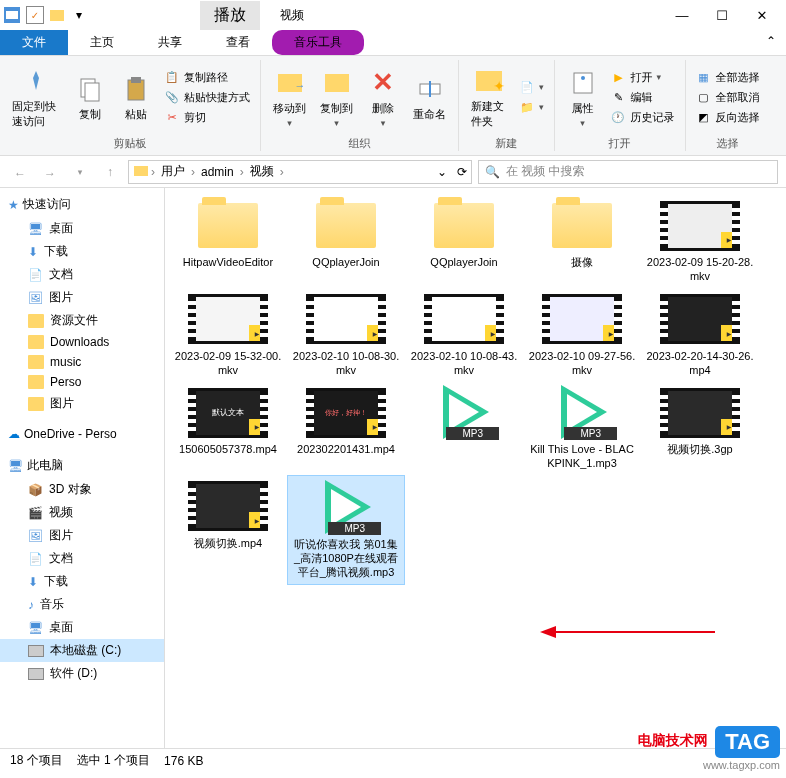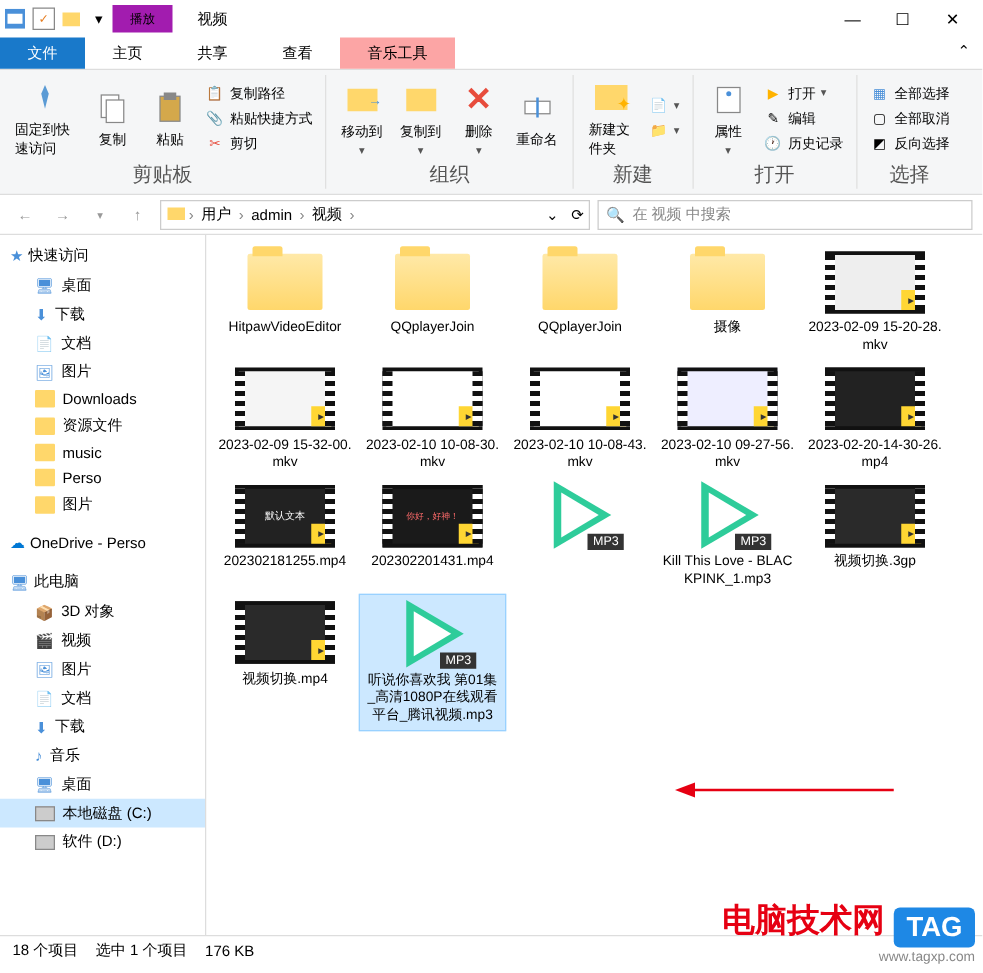--- a/index.html
+++ b/index.html
@@ -1,32 +1,32 @@
 <!DOCTYPE html>
 <html><head>
 <meta charset="utf-8">
 <style>
 * { margin: 0; padding: 0; box-sizing: border-box; font-family: "Microsoft YaHei", sans-serif; }
 body { width: 786px; height: 778px; background: #fff; font-size: 12px; overflow: hidden; }
 .titlebar { height: 30px; display: flex; align-items: center; padding: 0 4px; }
 .titlebar .app-icon { width: 16px; height: 16px; margin-right: 4px; }
 .titlebar .qat-icon { width: 18px; height: 18px; margin: 0 2px; display: flex; align-items: center; justify-content: center; }
-.titlebar .title-tab { background: #a21caf; padding: 4px 14px; font-size: 10px; }
+.titlebar .title-tab { background: #e5e5e5; padding: 4px 14px; font-size: 16px; margin-left: 110px; }
 .titlebar .title-text { margin-left: 20px; font-size: 12px; }
 .window-controls { margin-left: auto; display: flex; }
 .window-controls div { width: 40px; height: 28px; display: flex; align-items: center; justify-content: center; font-size: 13px; }
 .tabs { height: 26px; display: flex; border-bottom: 1px solid #ddd; }
 .tab { padding: 4px 22px; font-size: 12px; }
 .tab.file { background: #1979ca; color: #fff; }
-.tab.music { background: #fca5a5; }
+.tab.music { background: #a21caf; border-radius: 10px; }
 .ribbon { height: 100px; background: #f5f6f7; display: flex; padding: 4px 0; border-bottom: 1px solid #ddd; }
 .ribbon-group { display: flex; flex-direction: column; align-items: center; padding: 0 8px; border-right: 1px solid #e0e0e0; }
 .ribbon-group:last-child { border-right: none; }
 .ribbon-group .group-content { flex: 1; display: flex; align-items: center; gap: 6px; }
-.ribbon-group .group-label { font-size: 16px; color: #555; margin-top: 2px; font-family: Liberation Mono, monospace; }
+.ribbon-group .group-label { font-size: 11px; color: #555; margin-top: 2px; font-family: Liberation Mono, monospace; }
 .ribbon-btn { display: flex; flex-direction: column; align-items: center; gap: 2px; padding: 2px 4px; font-size: 11px; }
 .ribbon-btn.large .icon { width: 32px; height: 32px; }
 .ribbon-small-list { display: flex; flex-direction: column; gap: 2px; }
 .ribbon-small-item { display: flex; align-items: center; gap: 4px; font-size: 11px; padding: 1px 2px; }
 .ribbon-small-item .icon { width: 16px; height: 16px; }
 .addressbar { height: 32px; display: flex; align-items: center; padding: 2px 8px; gap: 6px; border-bottom: 1px solid #ddd; }
 .nav-arrow { width: 24px; height: 24px; display: flex; align-items: center; justify-content: center; color: #999; }
 .breadcrumb-box { flex: 1; border: 1px solid #ccc; height: 24px; display: flex; align-items: center; padding: 0 4px; gap: 2px; }
 .breadcrumb-box .crumb { padding: 0 4px; }
 .breadcrumb-box .sep { color: #888; }
@@ -45,27 +45,27 @@
 .folder-thumb { width: 60px; height: 45px; background: linear-gradient(#ffe9a8, #ffd76b); border-radius: 2px; position: relative; }
 .folder-thumb::before { content: ''; position: absolute; top: -6px; left: 4px; width: 24px; height: 8px; background: #ffd76b; border-radius: 2px 2px 0 0; }
 .video-thumb { width: 80px; height: 50px; background: #333; border: 3px solid #111; position: relative; display: flex; align-items: center; justify-content: center; }
 .video-thumb::before, .video-thumb::after { content: ''; position: absolute; top: 0; bottom: 0; width: 8px; background: repeating-linear-gradient(#111 0, #111 4px, #fff 4px, #fff 8px); }
 .video-thumb::before { left: -3px; }
 .video-thumb::after { right: -3px; }
 .video-thumb .badge { position: absolute; bottom: 0; right: 0; width: 16px; height: 16px; background: #ffd633; color: #333; font-size: 6px; display: flex; align-items: center; justify-content: center; }
 .mp3-thumb { width: 70px; height: 55px; position: relative; }
 .mp3-thumb .tri { width: 0; height: 0; border-left: 46px solid #2ecc9a; border-top: 27px solid transparent; border-bottom: 27px solid transparent; position: absolute; left: 14px; top: 0; }
 .mp3-thumb .tri::after { content: ''; position: absolute; left: -40px; top: -18px; width: 0; height: 0; border-left: 30px solid #fff; border-top: 18px solid transparent; border-bottom: 18px solid transparent; }
-.mp3-thumb .lbl { position: absolute; bottom: 0; right: 0; background: #333; color: #fff; font-size: 10px; padding: 1px 4px; }
+.mp3-thumb .lbl { position: absolute; bottom: 0; right: 0; background: #333; color: #fff; font-size: 10px; padding: 1px 16px; }
 .html-thumb { width: 50px; height: 50px; border-radius: 50%; background: conic-gradient(#ff6b9d 0 72deg, #ffd93d 72deg 144deg, #6bcf7f 144deg 216deg, #4facfe 216deg 288deg, #a78bfa 288deg 360deg); }
 .file-item .name { line-height: 1.3; word-break: break-all; max-width: 110px; }
 .statusbar { height: 24px; border-top: 1px solid #ddd; display: flex; align-items: center; padding: 0 10px; gap: 14px; font-size: 12px; }
 .arrow-annot { position: absolute; left: 540px; top: 624px; pointer-events: none; }
 .watermark { position: absolute; bottom: 6px; right: 6px; text-align: right; }
-.watermark .wm1 { color: #e60012; font-size: 26px; font-weight: bold; }
+.watermark .wm1 { color: #e60012; font-size: 14px; font-weight: bold; }
 .watermark .wm2 { color: #888; font-size: 11px; }
 .watermark .tag { display: inline-block; background: #1e88e5; color: #fff; font-weight: bold; font-size: 22px; padding: 3px 10px; border-radius: 5px; vertical-align: middle; margin-left: 4px; }
 .icon { display: inline-flex; align-items: center; justify-content: center; }
 .chevron { font-size: 9px; color: #555; }
 </style>
 </head>
 <body>
 
 <div class="titlebar">
   <div class="app-icon">
@@ -298,25 +298,25 @@
     <div class="item">
         <span style="color:#4a90d9;">📄</span>
         <span>文档</span>
       </div>
     <div class="item">
         <span style="color:#4a90d9;">🖼</span>
         <span>图片</span>
       </div>
     <div class="item">
         <div class="folder-icon"></div>
+        <span>资源文件</span>
+      </div>
+    <div class="item">
+        <div class="folder-icon"></div>
         <span>Downloads</span>
-      </div>
-    <div class="item">
-        <div class="folder-icon"></div>
-        <span>资源文件</span>
       </div>
     <div class="item">
         <div class="folder-icon"></div>
         <span>music</span>
       </div>
     <div class="item">
         <div class="folder-icon"></div>
         <span>Perso</span>
       </div>
     <div class="item">
@@ -444,21 +444,21 @@
             <div class="badge">▶</div>
           </div>
         </div>
         <div class="name">2023-02-20-14-30-26.mp4</div>
       </div>
 
     <div class="file-item">
         <div class="thumb">
           <div class="video-thumb" style="background:#222;color:#fff;font-size:8px;">默认文本<div class="badge">▶</div></div>
         </div>
-        <div class="name">202302181255.mp4</div>
+        <div class="name">150605057378.mp4</div>
       </div>
     <div class="file-item">
         <div class="thumb">
           <div class="video-thumb" style="background:#1a1a1a;">
             <div style="color:#ff6b6b;font-size:7px;">你好，好神！</div>
             <div class="badge">▶</div>
           </div>
         </div>
         <div class="name">202302201431.mp4</div>
       </div>

